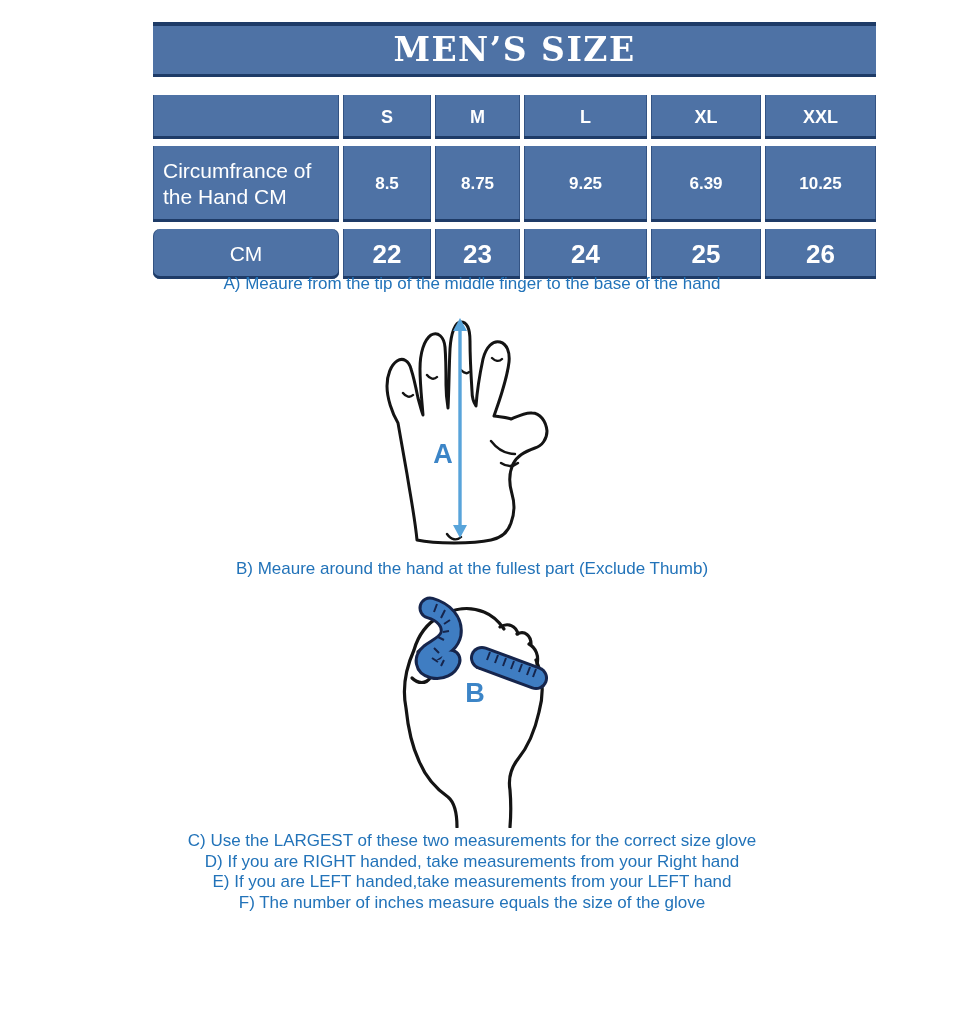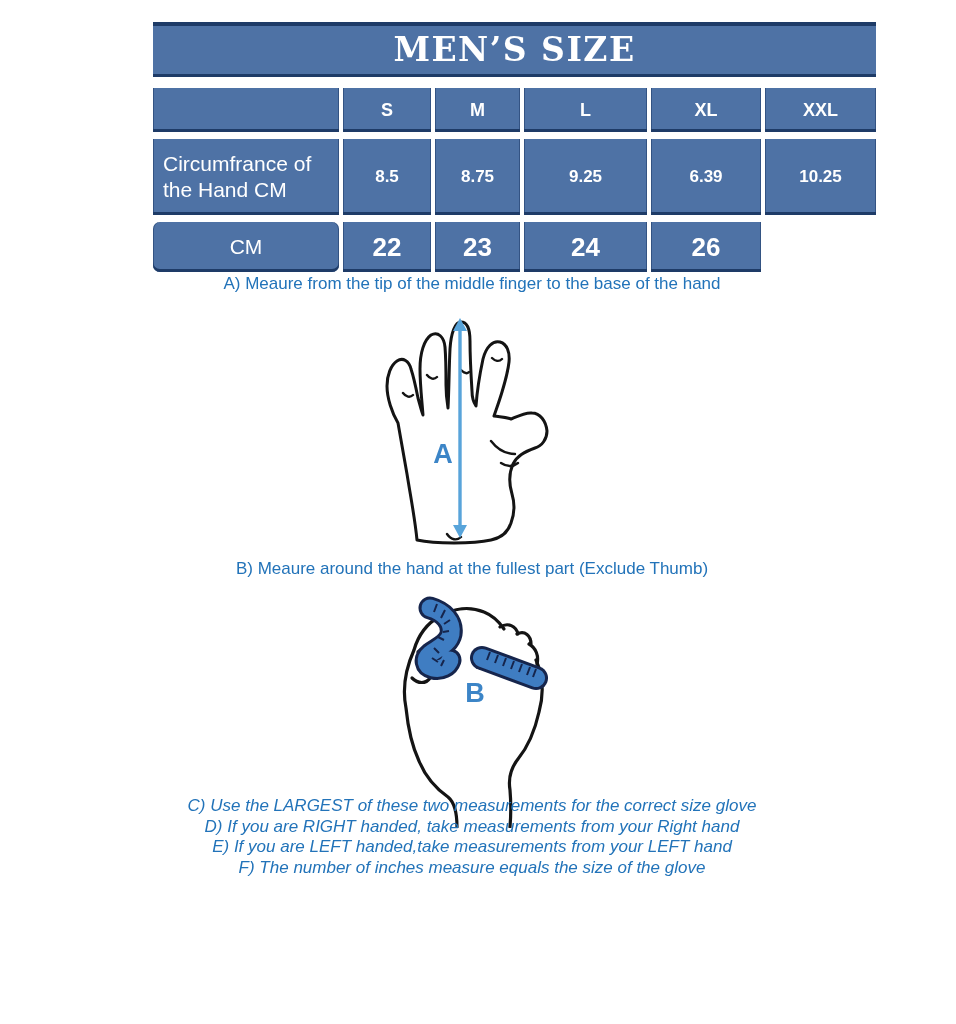--- a/index.html
+++ b/index.html
@@ -13,21 +13,21 @@
   
   .size-table{position:absolute;left:153px;top:22px;width:723px;}
   .title-bar{
     box-sizing:border-box;width:723px;height:55px;
     background:var(--cell_blue);
     border-top:4px solid var(--border_navy);
     border-bottom:3px solid var(--border_navy);
     color:var(--table_text);
     font-family:"DejaVu Serif",serif;font-weight:bold;font-size:33px;
     letter-spacing:1.5px;text-align:center;line-height:48px;
-    margin-bottom:11px;
+    margin-bottom:18px;
   }
   .grid{
     display:grid;
     grid-template-columns:186px 88px 85px 123px 110px 111px;
     grid-template-rows:44px 76px 50px;
     column-gap:4px;row-gap:7px;
   }
   .cell{
     box-sizing:border-box;
     background:var(--cell_blue);
@@ -44,21 +44,21 @@
   .cell.num-big{font-weight:bold;font-size:17px;}
   .cell.num-mid{font-weight:bold;font-size:26px;}
 
   
   .caption{
     position:absolute;left:0;width:944px;text-align:center;
     color:var(--instruction_blue);font-size:17px;
   }
   .caption-a{top:274px;}
   .caption-b{top:559px;}
-  .caption-cdef{top:796px;line-height:20.5px;font-style:italic;}
+  .caption-cdef{top:831px;line-height:20.5px;}
 
   
   .fig{position:absolute;}
   .fig-a{left:373px;top:313px;width:184px;height:232px;}
   .fig-b{left:400px;top:596px;width:148px;height:232px;}
   svg text.fig-letter{
     font-family:"Liberation Sans",sans-serif;font-weight:bold;font-size:27px;
     fill:var(--figure_label_blue);
   }
 </style>
@@ -81,20 +81,21 @@
       <div class="cell num-big">8.5</div>
       <div class="cell num-big">8.75</div>
       <div class="cell num-big">9.25</div>
       <div class="cell num-big">6.39</div>
       <div class="cell num-big">10.25</div>
 
       <div class="cell label-center">CM</div>
       <div class="cell num-mid">22</div>
       <div class="cell num-mid">23</div>
       <div class="cell num-mid">24</div>
+      <div class="cell num-mid">25</div>
       <div class="cell num-mid">26</div>
     </div>
   </div>
 
   <div class="caption caption-a">A) Meaure from the tip of the middle finger to the base of the hand</div>
 
   <svg class="fig fig-a" viewBox="0 0 184 232">
     <path d="M 44,227 C 42,206 38,186 34,161 C 31,144 28,127 25,110
          C 19,100 14,85 14,73 C 14,62 18,52 24,48 C 30,44 36,48 38,56
          C 41,65 43,75 45,85 C 47,92 48,97 50,102

